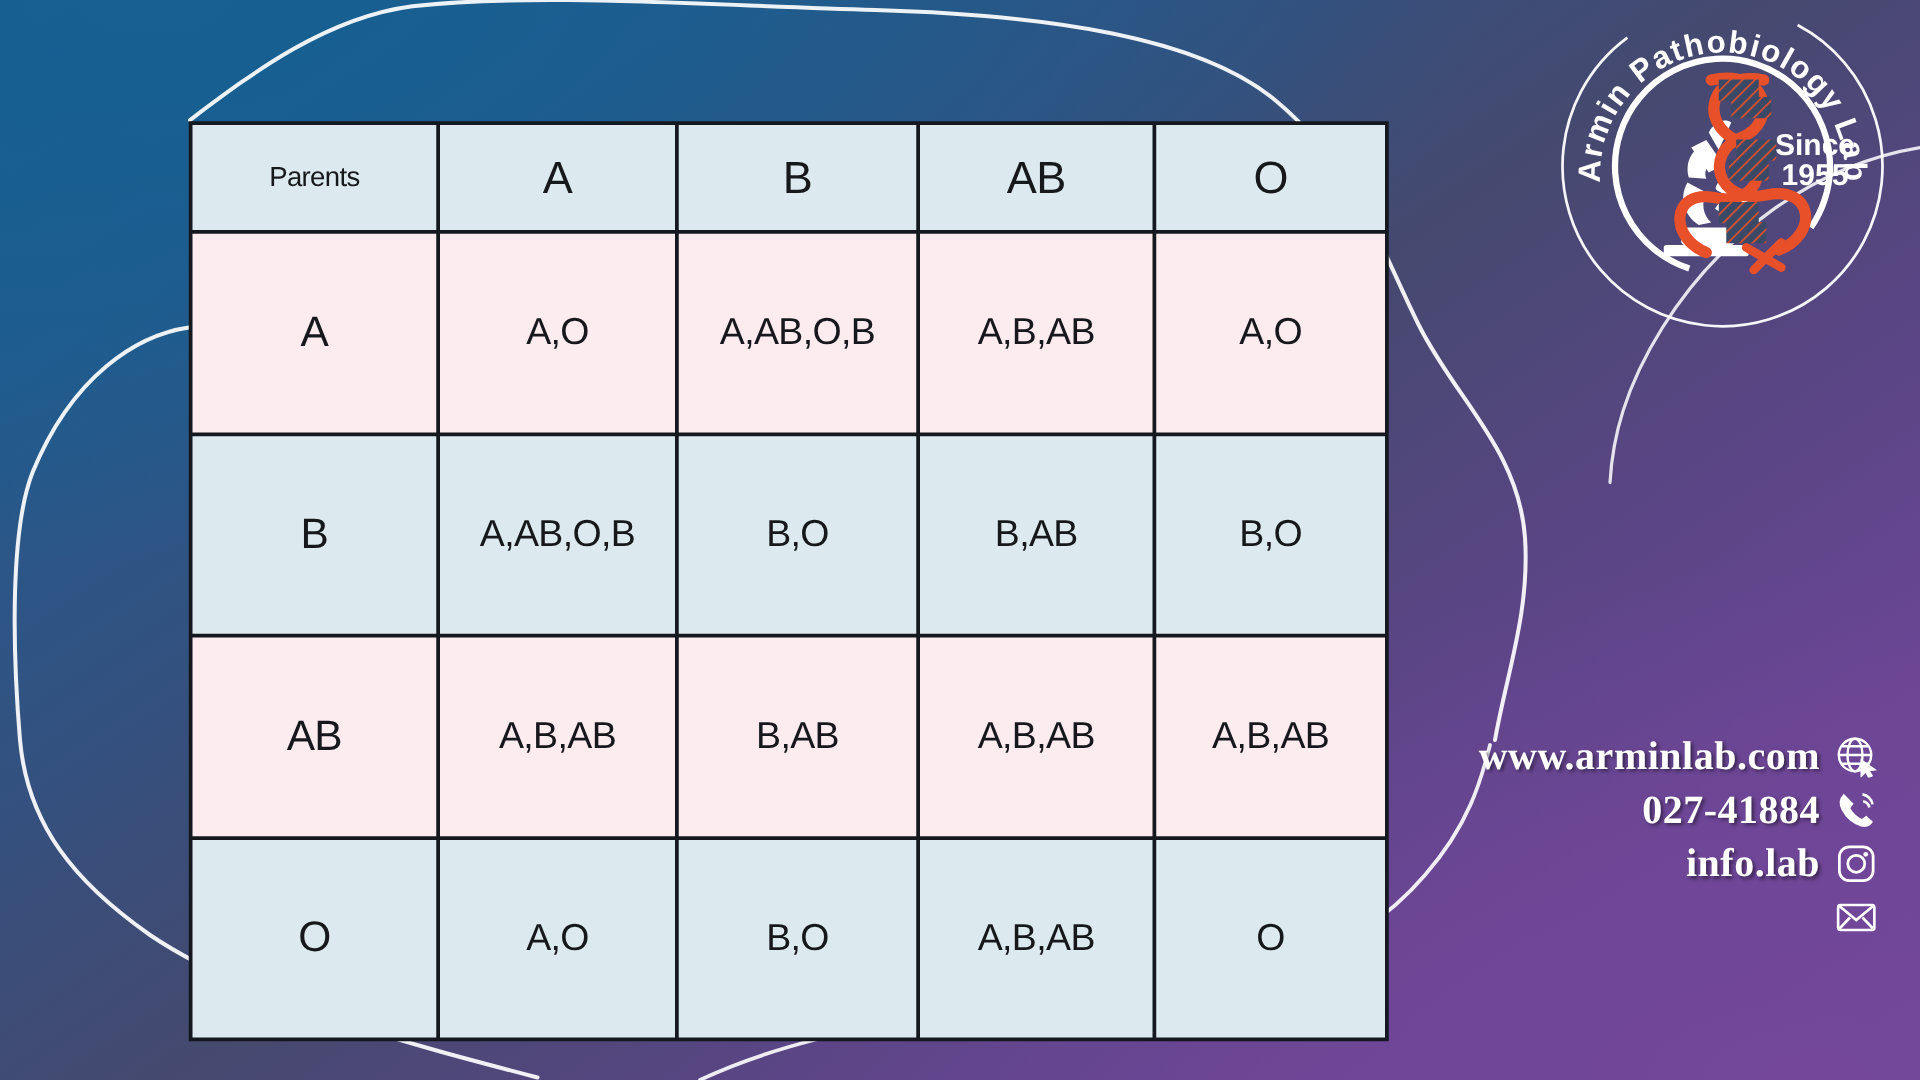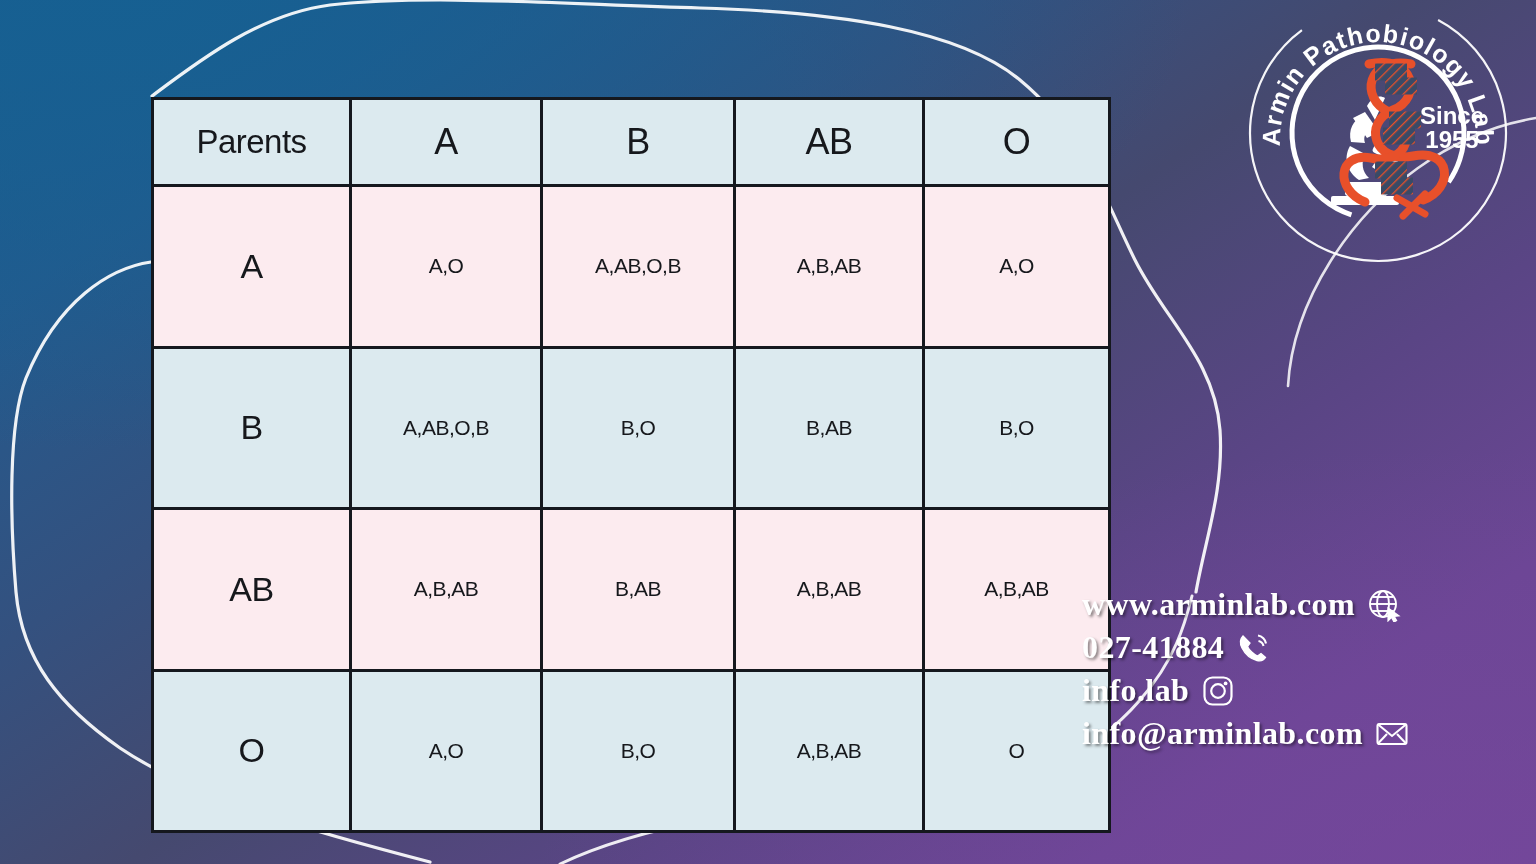--- a/index.html
+++ b/index.html
@@ -62,31 +62,31 @@
     letter-spacing: -0.5px;
   }
   .hdr-cell {
     background: #dceaef;
     height: 84px;
     font-size: 36px;
     font-weight: bold;
     letter-spacing: 0px;
   }
   .hdr-cell.corner {
-    font-size: 33px;
+    font-size: 22px;
   }
   tr.row-pink td { background: #fcebef; }
   tr.row-blue  td { background: #dceaef; }
   td.rowhdr {
     font-size: 34px;
     font-weight: bold;
     letter-spacing: 0px;
   }
   td.val {
-    font-size: 21px;
+    font-size: 30px;
     margin-left: 21px;
   }
   
   col.c0 { width: 195px; }
   col.c1 { width: 188px; }
   col.c2 { width: 190px; }
   col.c3 { width: 186px; }
   col.c4 { width: 183px; }
 
   
@@ -95,20 +95,21 @@
     right: 34px;
     top: 588px;
     width: 420px;
     text-align: right;
     font-family: "Liberation Serif", serif;
     color: #ffffff;
   }
   .c-row {
     display: flex;
     align-items: center;
+    justify-content: flex-end;
     gap: 12px;
     margin-bottom: 9px;
   }
   .c-text {
     font-size: 32px;
     font-weight: bold;
     letter-spacing: 0.4px;
     text-shadow: 2px 2px 3px rgba(0,0,0,0.45);
     line-height: 1.05;
   }
@@ -270,21 +271,20 @@
       <span class="c-ico">
         <svg viewBox="0 0 34 34" fill="none" stroke="#ffffff" stroke-width="2.2">
           <rect x="3.5" y="3.5" width="27" height="27" rx="8"></rect>
           <circle cx="17" cy="17" r="6.8"></circle>
           <circle cx="24.6" cy="9.4" r="1.9" fill="#ffffff" stroke="none"></circle>
         </svg>
       </span>
     </div>
 
     <div class="c-row">
-      <span class="c-text">info@arminlab.com</span>
       <span class="c-ico">
         <svg viewBox="0 0 34 34" fill="none" stroke="#ffffff" stroke-width="2.1">
           <rect x="2.5" y="7" width="29" height="20" rx="2"></rect>
           <path d="M2.5 7 L17 19 L31.5 7"></path>
           <path d="M2.5 27 L12 17"></path>
           <path d="M31.5 27 L22 17"></path>
         </svg>
       </span>
     </div>
 

